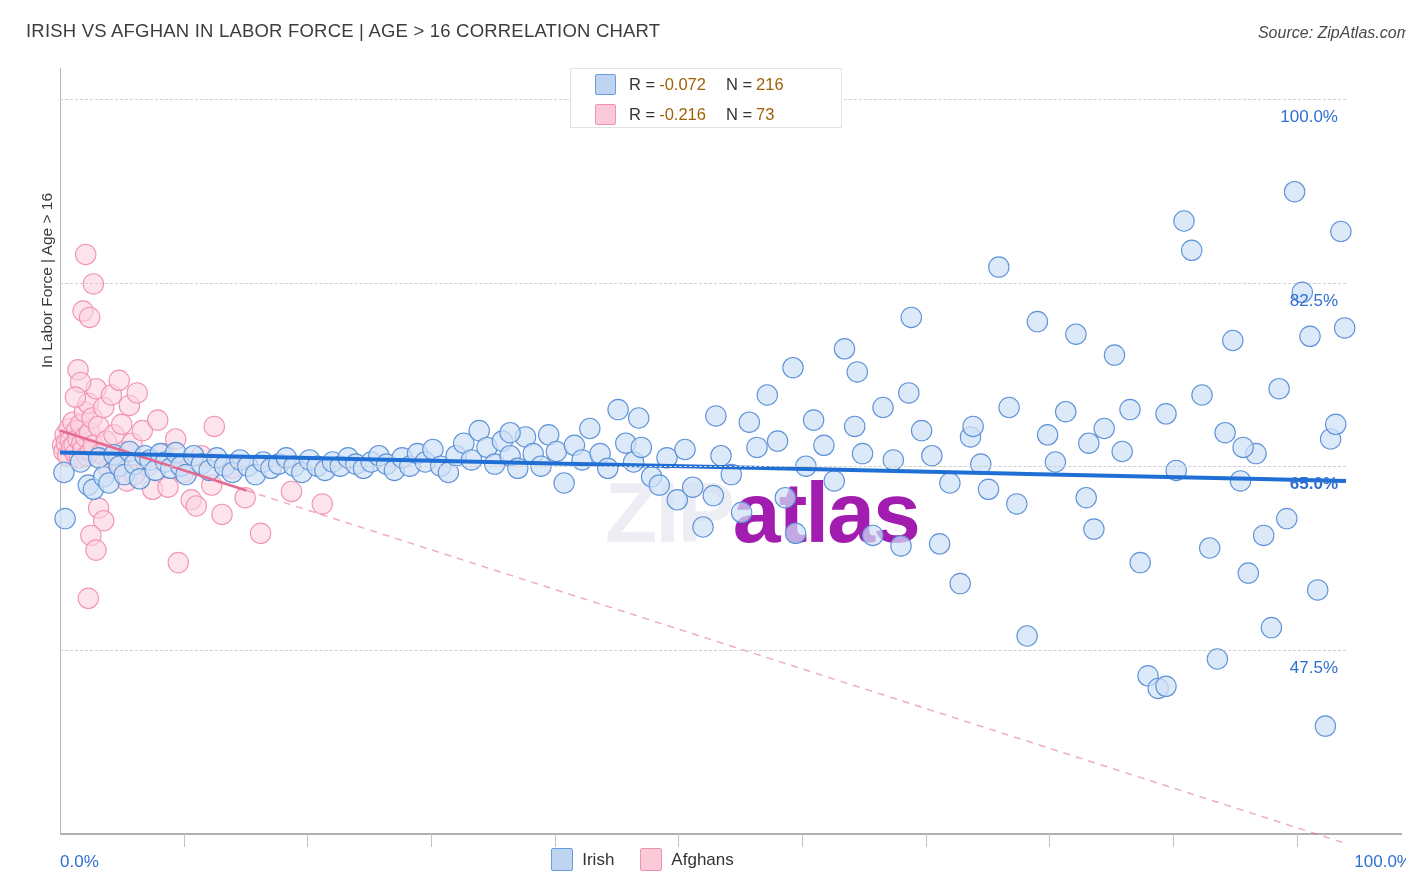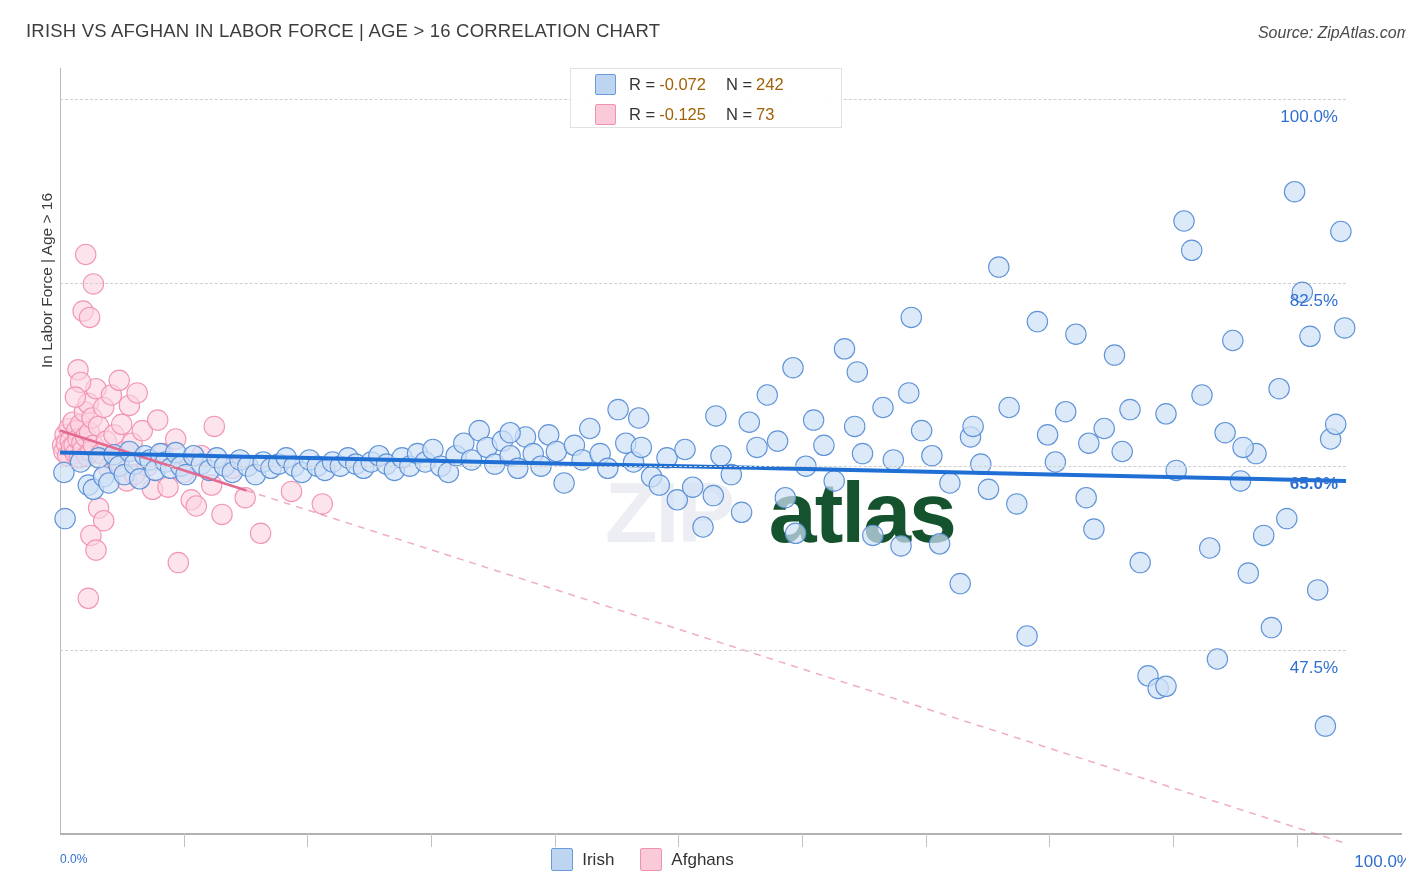--- a/index.html
+++ b/index.html
@@ -39,33 +39,33 @@
     position:absolute;top:833px;width:1px;height:14px;background:#c2c2c2;
   }
 
   #y-axis-title{
     position:absolute;left:-22px;top:300px;
     transform:rotate(-90deg);transform-origin:left top;
     font-size:15.5px;color:#3a3a3a;white-space:nowrap;
   }
 
   #x-label-left{
-    position:absolute;left:44px;top:852px;font-size:12px;color:#2f6fd0;
+    position:absolute;left:44px;top:852px;font-size:17px;color:#2f6fd0;
   }
   #x-label-right{
     position:absolute;right:10px;top:852px;font-size:17px;color:#2f6fd0;
   }
 
   #watermark{
     position:absolute;left:545px;top:395px;
     font-size:86px;font-weight:700;color:#eceef3;
     letter-spacing:-2px;user-select:none;pointer-events:none;
     font-family:"Liberation Sans",sans-serif;
   }
-  #watermark .wm-b{color:#14532d;margin-left:36px;}
+  #watermark .wm-b{color:#a21caf;}
 
   #stats-box{
     position:absolute;left:554px;top:68px;width:272px;height:60px;
     background:rgba(255,255,255,.93);border:1px solid #e2e2e2;
     box-sizing:border-box;
   }
   .stat-row{
     display:flex;align-items:center;height:30px;padding-left:24px;
     font-size:16.5px;
   }
@@ -368,26 +368,26 @@
       <div class="ytick-label" style="top: 39.4384px;">100.0%</div>
     </div>
 
   <div id="stats-box">
     <div class="stat-row">
       <span class="stat-swatch sw-blue"></span>
       <span class="stat-lbl">R =</span>
       <span class="stat-val">-0.072</span>
       <span class="stat-gap"></span>
       <span class="stat-lbl">N =</span>
-      <span class="stat-val">242</span>
+      <span class="stat-val">216</span>
     </div>
     <div class="stat-row">
       <span class="stat-swatch sw-pink"></span>
       <span class="stat-lbl">R =</span>
-      <span class="stat-val">-0.125</span>
+      <span class="stat-val">-0.216</span>
       <span class="stat-gap"></span>
       <span class="stat-lbl">N =</span>
       <span class="stat-val">73</span>
     </div>
   </div>
 
   <div id="x-label-left">0.0%</div>
   <div id="x-label-right">100.0%</div>
 
   <div id="bottom-legend">

